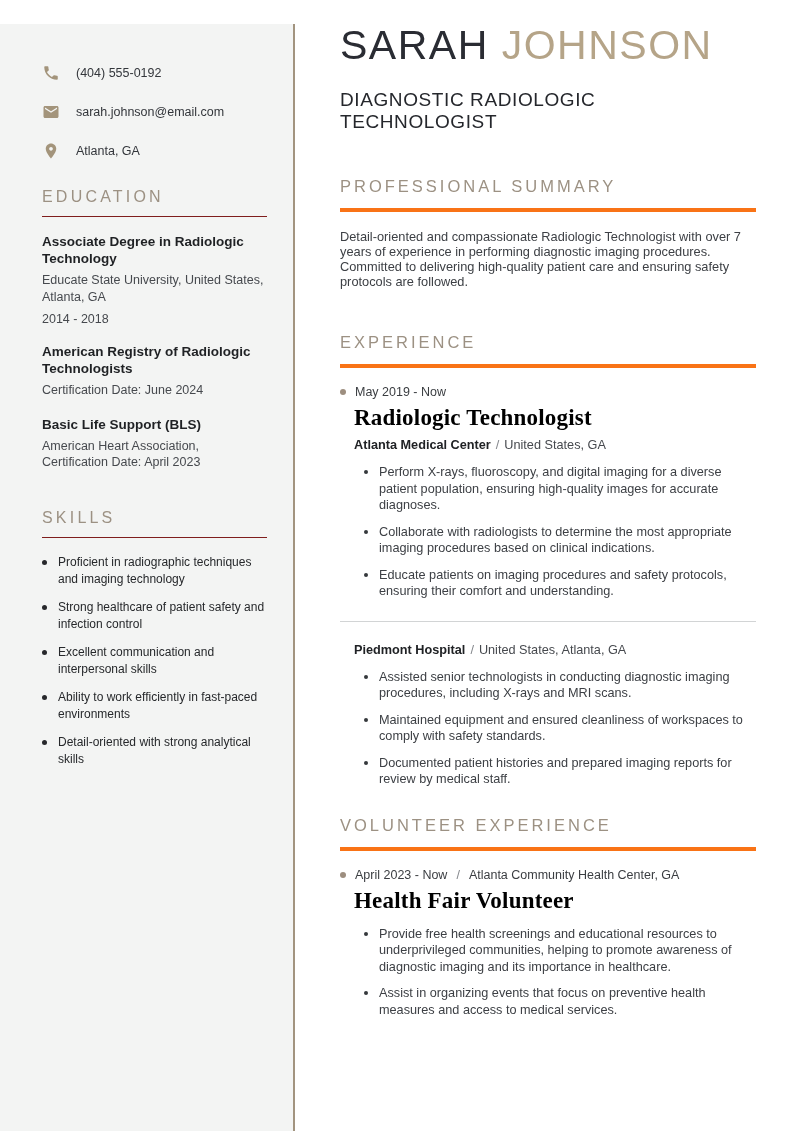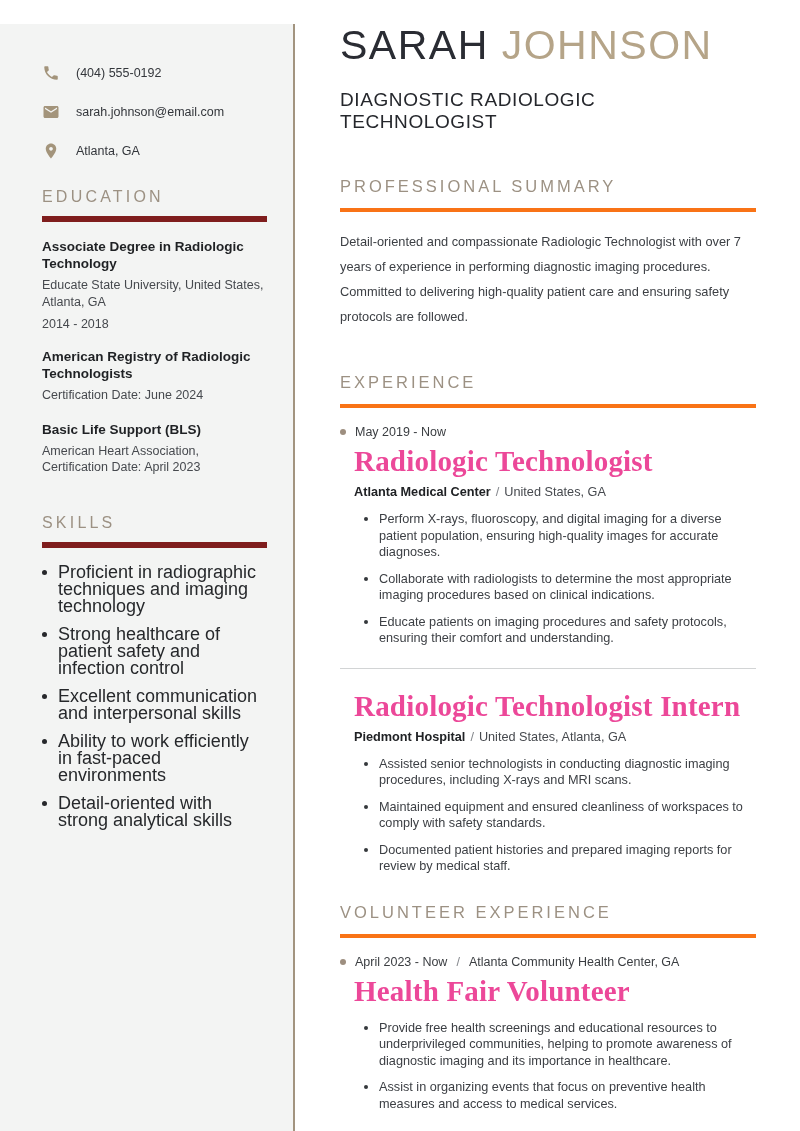--- a/index.html
+++ b/index.html
@@ -22,52 +22,52 @@
   }
   .contact-item { display:flex; align-items:center; gap:16px; margin-bottom:21px; }
   .contact-item .cicon { width:18px; height:18px; color:#a3947b; flex:0 0 18px; }
   .contact-item .cicon svg { width:18px; height:18px; display:block; }
   .contact-text { font-size:12.5px; color:#33363b; }
 
   .side-section { margin-top:28px; }
   .side-heading {
     font-size:16px; letter-spacing:3.2px; font-weight:400;
     color:#9c9183; padding-bottom:10px; margin-bottom:16px;
-    border-bottom:6px solid #7f1d1d;
+    border-bottom:1px solid #7f1d1d;
   }
   .edu-entry { margin-bottom:17px; }
   .edu-name { font-size:13.5px; font-weight:bold; color:#1f2124; line-height:17px; margin-bottom:5px; }
   .edu-detail { font-size:12.5px; color:#46494e; line-height:16.5px; }
   .edu-dates { font-size:12.5px; color:#46494e; margin-top:7px; }
 
   .skill-item { display:flex; gap:11px; margin-bottom:11px; }
   .skill-dot { width:5px; height:5px; border-radius:50%; background:#26282b; flex:0 0 5px; margin-top:6px; }
-  .skill-text { font-size:18px; color:#26282b; line-height:17px; }
+  .skill-text { font-size:12px; color:#26282b; line-height:17px; }
 
   
   .main { flex:1; padding:25px 44px 30px 45px; }
   .name-line { font-size:41px; font-weight:500; letter-spacing:1.5px; line-height:1; color:#2a2c33; }
   .name-last { color:#b5a488; }
   .job-title { margin-top:23px; font-size:19px; font-weight:500; letter-spacing:0.6px; color:#25272c; }
 
   .section { margin-top:44px; }
   .section-heading {
     font-size:16.5px; letter-spacing:3px; font-weight:400;
     color:#9c9183; padding-bottom:12px;
     border-bottom:4px solid #f97316;
   }
-  .summary-text { margin-top:17px; font-size:12.8px; line-height:25px; color:#3d4045; }
+  .summary-text { margin-top:17px; font-size:12.8px; line-height:15px; color:#3d4045; }
 
   .job { margin-top:17px; }
   .date-row { display:flex; align-items:center; gap:9px; font-size:12.5px; color:#3a3d41; }
   .date-dot { width:6px; height:6px; border-radius:50%; background:#9d8e7f; flex:0 0 6px; }
   .date-sep, .company-sep { color:#84878c; }
   .role {
     font-family:"Liberation Serif", serif;
-    font-size:29px; font-weight:bold; color:#ec4899;
+    font-size:23px; font-weight:bold; color:#000000;
     margin-top:6px; padding-left:14px; letter-spacing:0.2px;
   }
   .company-row { margin-top:7px; padding-left:14px; font-size:12.7px; color:#46494e; }
   .company-name { font-weight:bold; color:#202225; }
   .company-sep { padding:0 5px; }
   .bullets { margin-top:12px; padding-left:24px; }
   .bullet { display:flex; gap:11px; margin-bottom:10px; }
   .bullet-dot { width:4px; height:4px; border-radius:50%; background:#35383c; flex:0 0 4px; margin-top:6px; }
   .bullet-text { font-size:12.7px; line-height:16.5px; color:#3d4045; }
   .job-divider { border:none; border-top:1px solid #d2d4d5; margin:21px 0 21px 0; }
@@ -186,21 +186,20 @@
           <div class="bullet">
             <span class="bullet-dot"></span>
             <span class="bullet-text">Educate patients on imaging procedures and safety protocols, ensuring their comfort and understanding.</span>
           </div>
         </div>
       </div>
 
       <hr class="job-divider">
 
       <div class="job">
-        <div class="role">Radiologic Technologist Intern</div>
         <div class="company-row">
           <span class="company-name">Piedmont Hospital</span><span class="company-sep">/</span><span>United States, Atlanta, GA</span>
         </div>
         <div class="bullets">
           <div class="bullet">
             <span class="bullet-dot"></span>
             <span class="bullet-text">Assisted senior technologists in conducting diagnostic imaging procedures, including X-rays and MRI scans.</span>
           </div>
           <div class="bullet">
             <span class="bullet-dot"></span>

